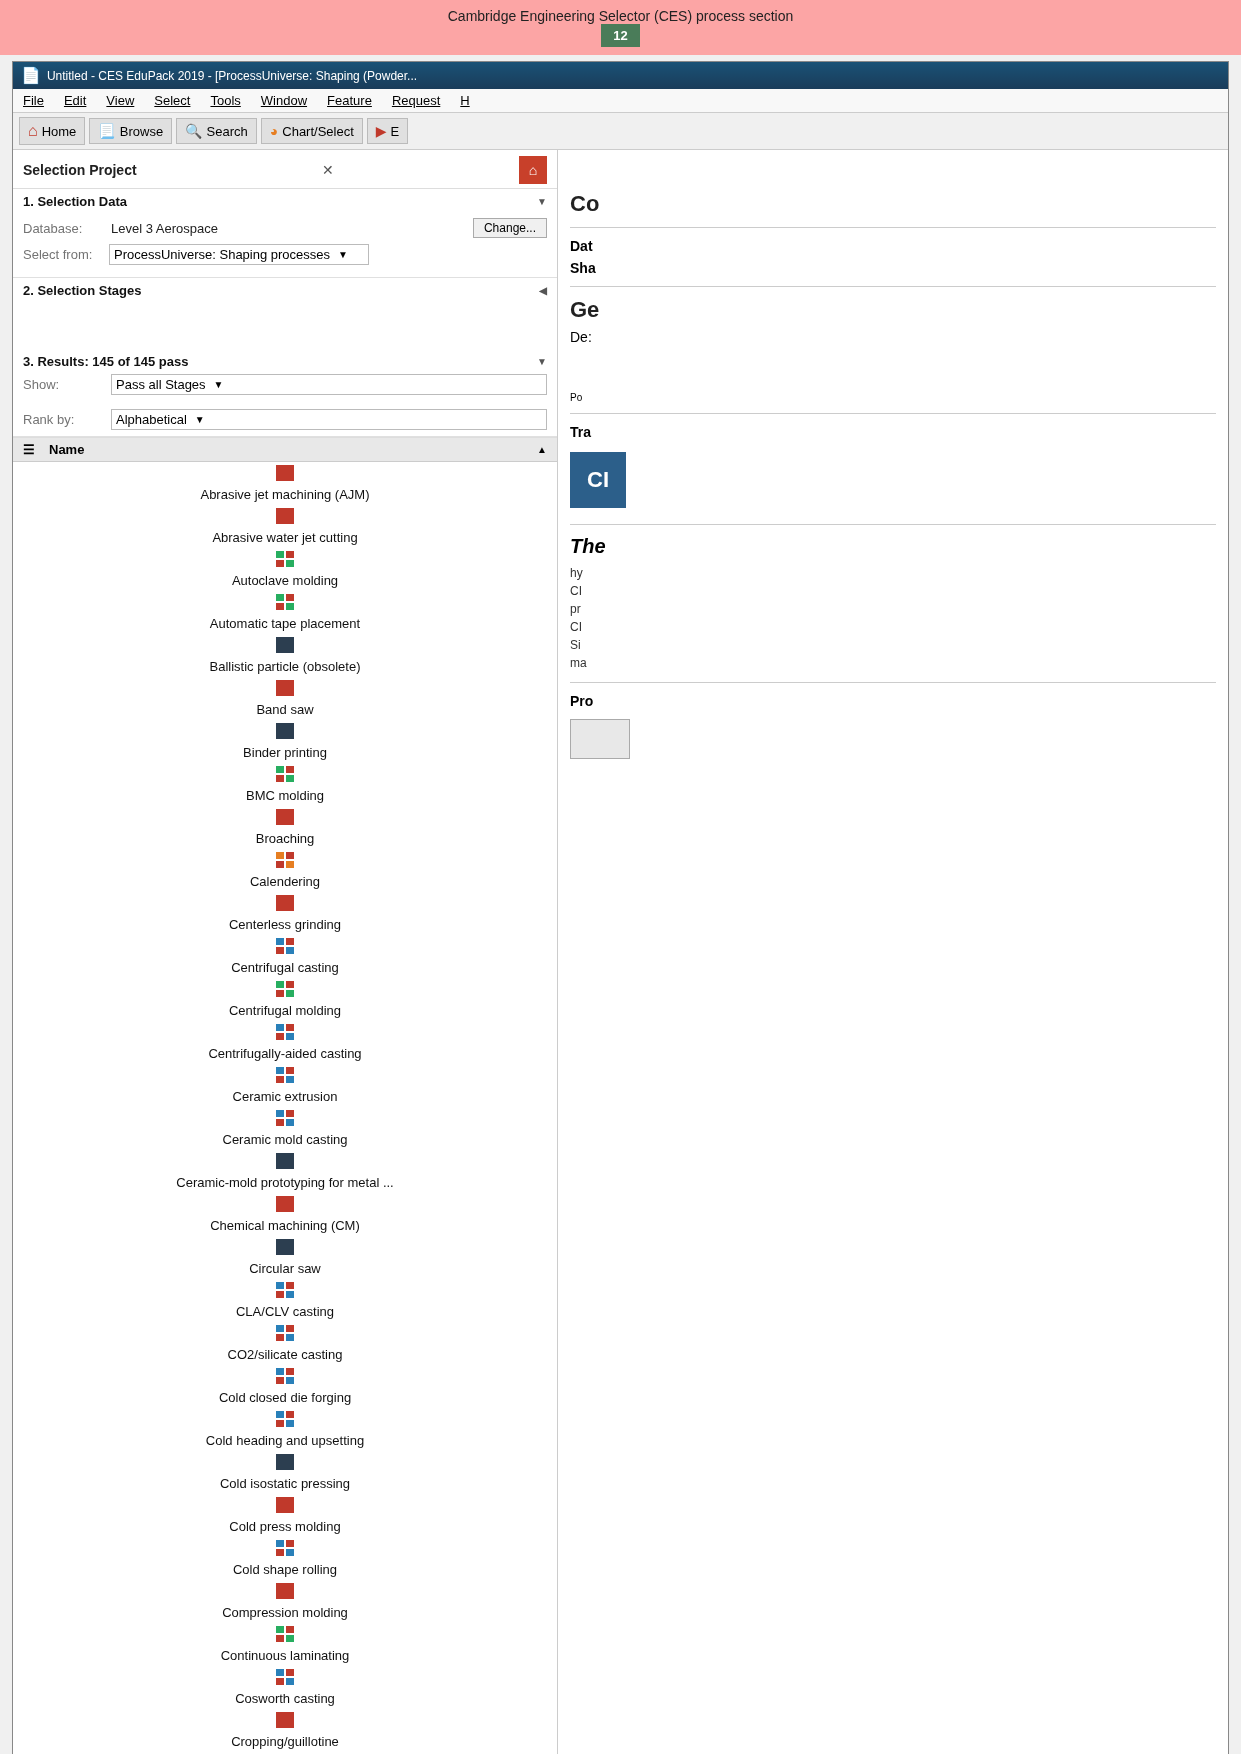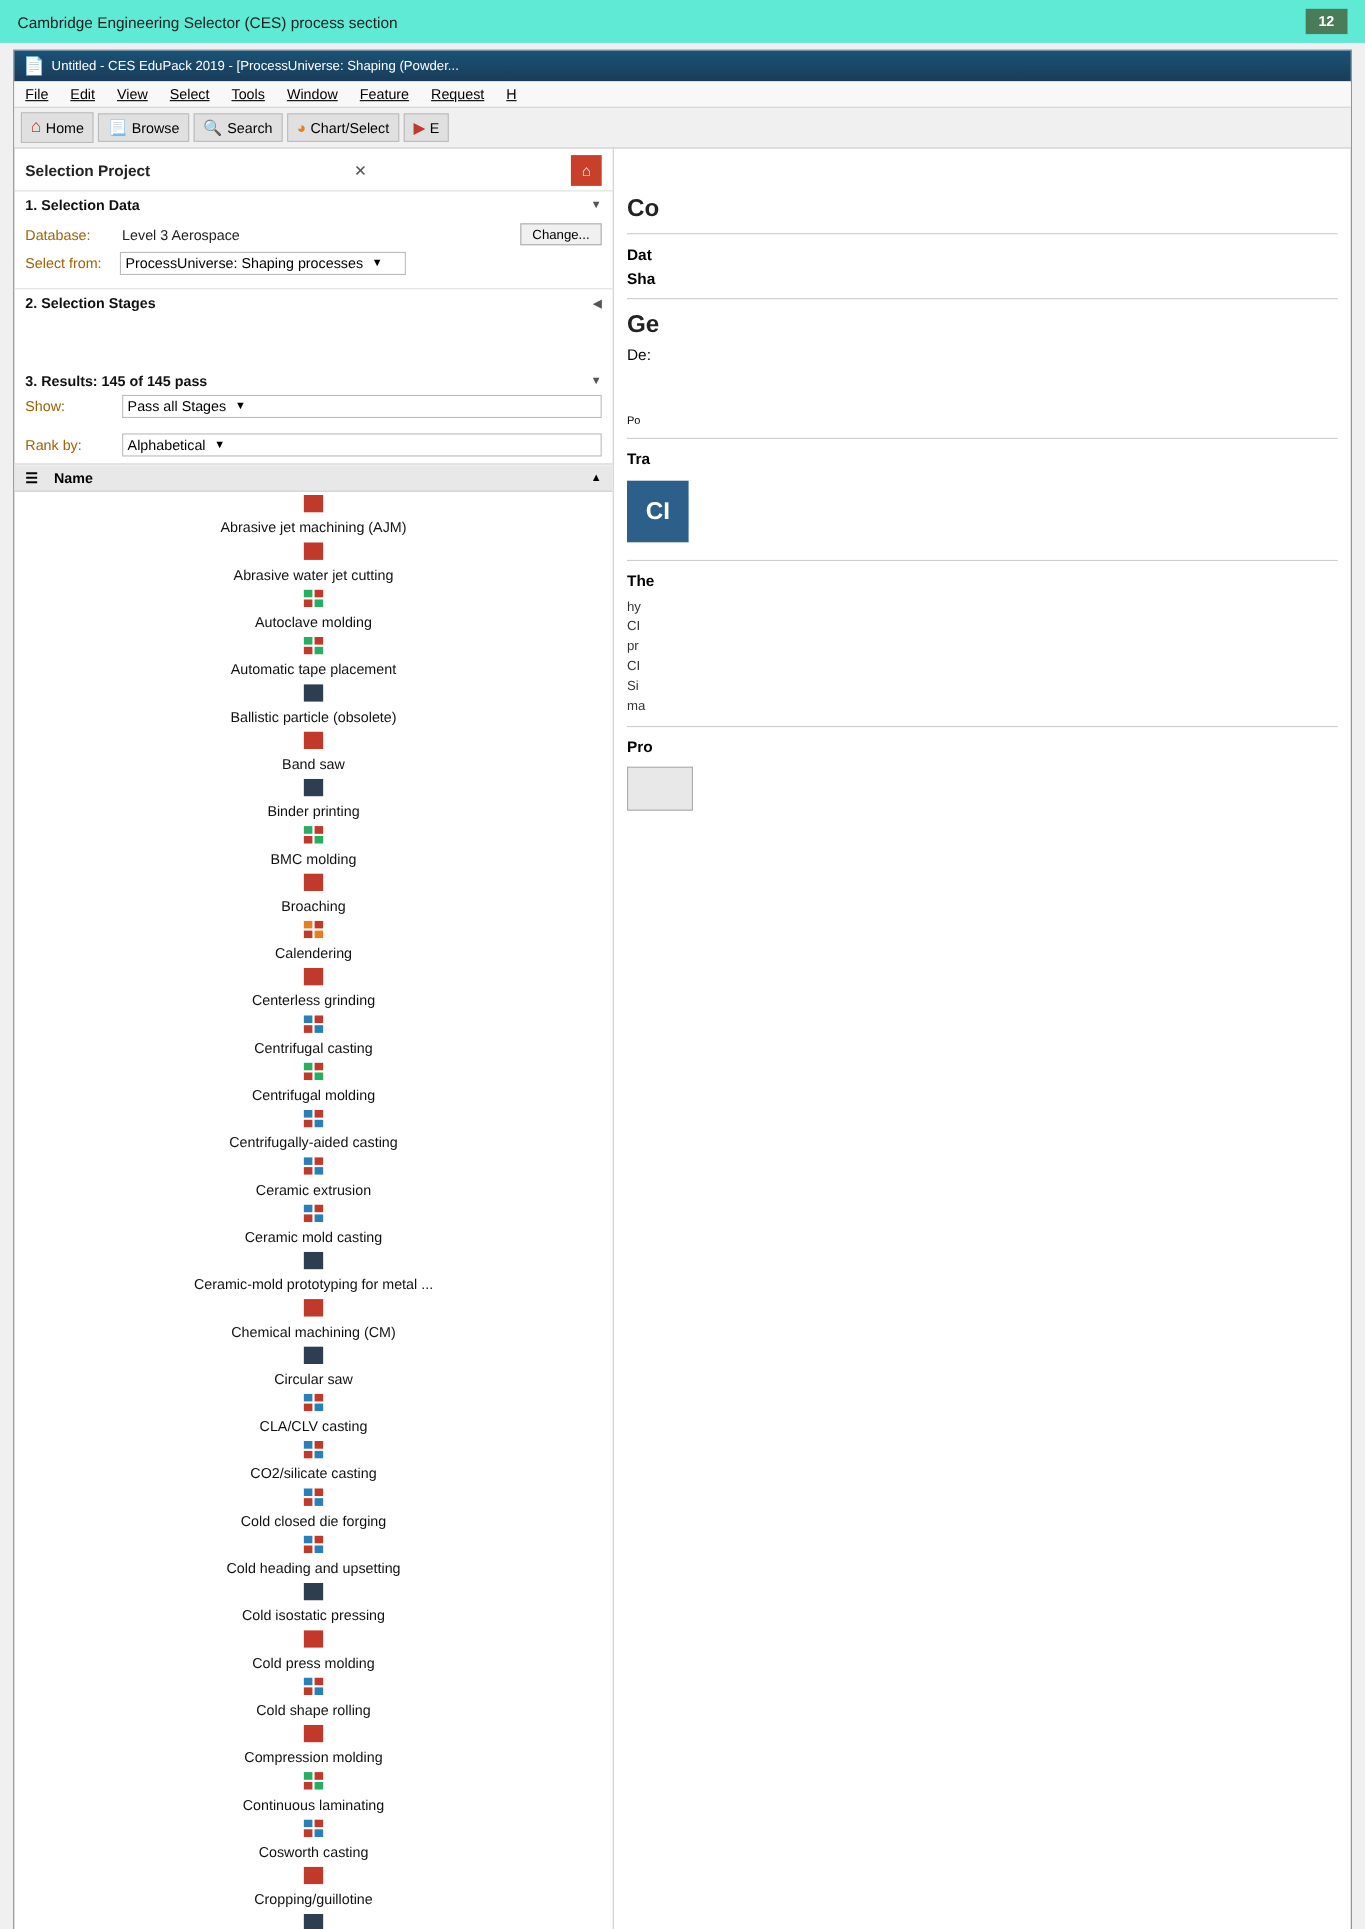--- a/index.html
+++ b/index.html
@@ -9,21 +9,22 @@
       background: #f0f0f0;
       width: 1241px;
       min-height: 1754px;
     }
 
     .page-title-bar {
       display: flex;
       justify-content: space-between;
       align-items: center;
       padding: 8px 16px;
-      background: #5eead4;
+      background: #fca5a5;
+      flex-direction: column;
     }
     .page-title-text {
       font-size: 14px;
       color: #222;
     }
     .page-number-badge {
       background: #4a7c59;
       color: white;
       font-size: 13px;
       font-weight: bold;
@@ -142,21 +143,21 @@
       border-bottom: 1px solid #e0e0e0;
     }
 
     .field-row {
       display: flex;
       align-items: center;
       gap: 8px;
       margin-bottom: 6px;
       font-size: 13px;
     }
-    .field-label { color: #a16207; min-width: 80px; }
+    .field-label { color: #737373; min-width: 80px; }
     .field-value { color: #222; flex: 1; }
 
     .select-from-row {
       display: flex;
       align-items: center;
       gap: 6px;
       font-size: 13px;
       margin-bottom: 4px;
     }
     .dropdown-select {
@@ -713,21 +714,21 @@
       <div style="font-size:14px; font-weight:bold;">Dat</div>
       <div style="font-size:14px; font-weight:bold;">Sha</div>
       <div class="right-section-divider"></div>
       <div style="font-size:22px; font-weight:bold; color:#222;">Ge</div>
       <div style="font-size:14px;">De:</div>
       <div style="font-size:10px;margin-top:41px;">Po</div>
       <div class="right-section-divider"></div>
       <div style="font-size:14px; font-weight:bold;">Tra</div>
       <div class="right-ci-badge">CI</div>
       <div class="right-section-divider"></div>
-      <div style="font-size:14px; font-weight:bold;">The</div>
+      <div style="font-size:20px; font-weight:bold;font-style:italic;">The</div>
       <div class="right-text-block">
         <div>hy</div>
         <div>CI</div>
         <div>pr</div>
         <div>CI</div>
         <div>Si</div>
         <div>ma</div>
       </div>
       <div class="right-section-divider"></div>
       <div style="font-size:14px; font-weight:bold;">Pro</div>

